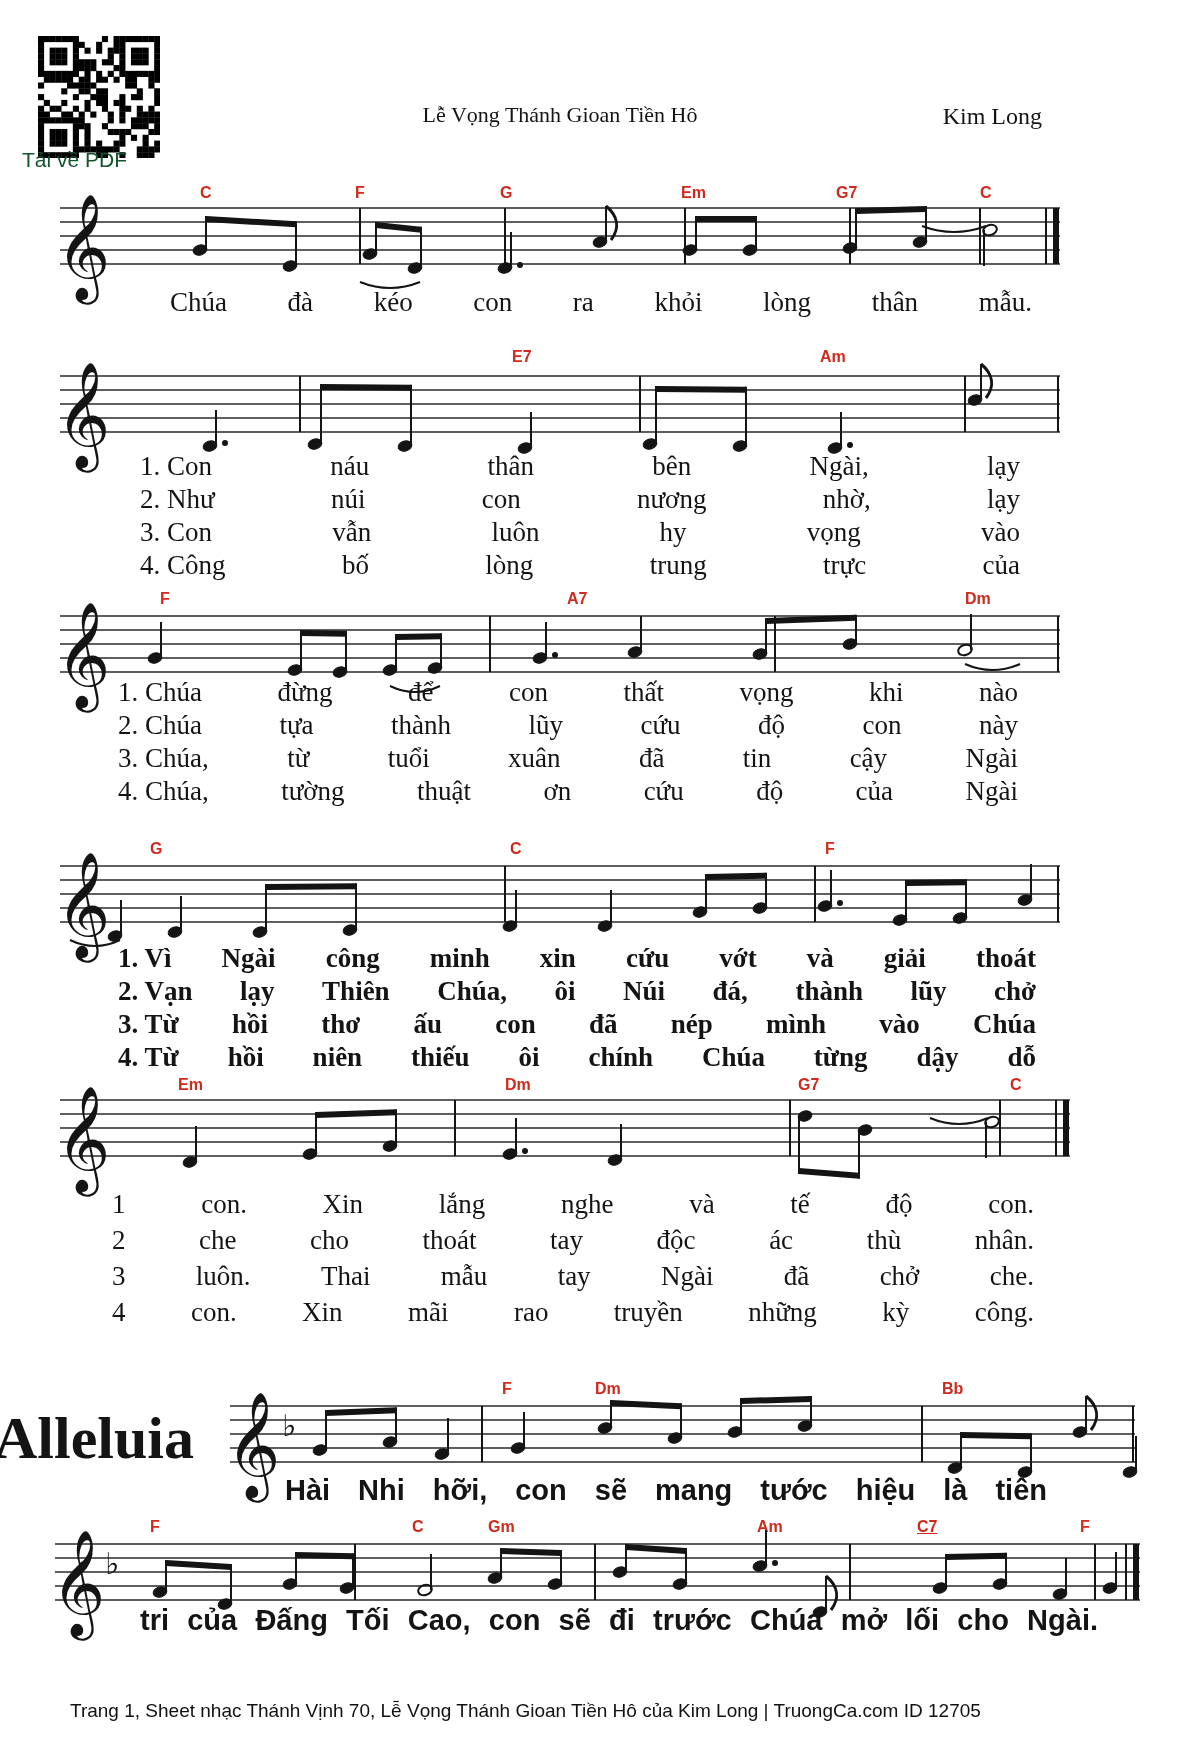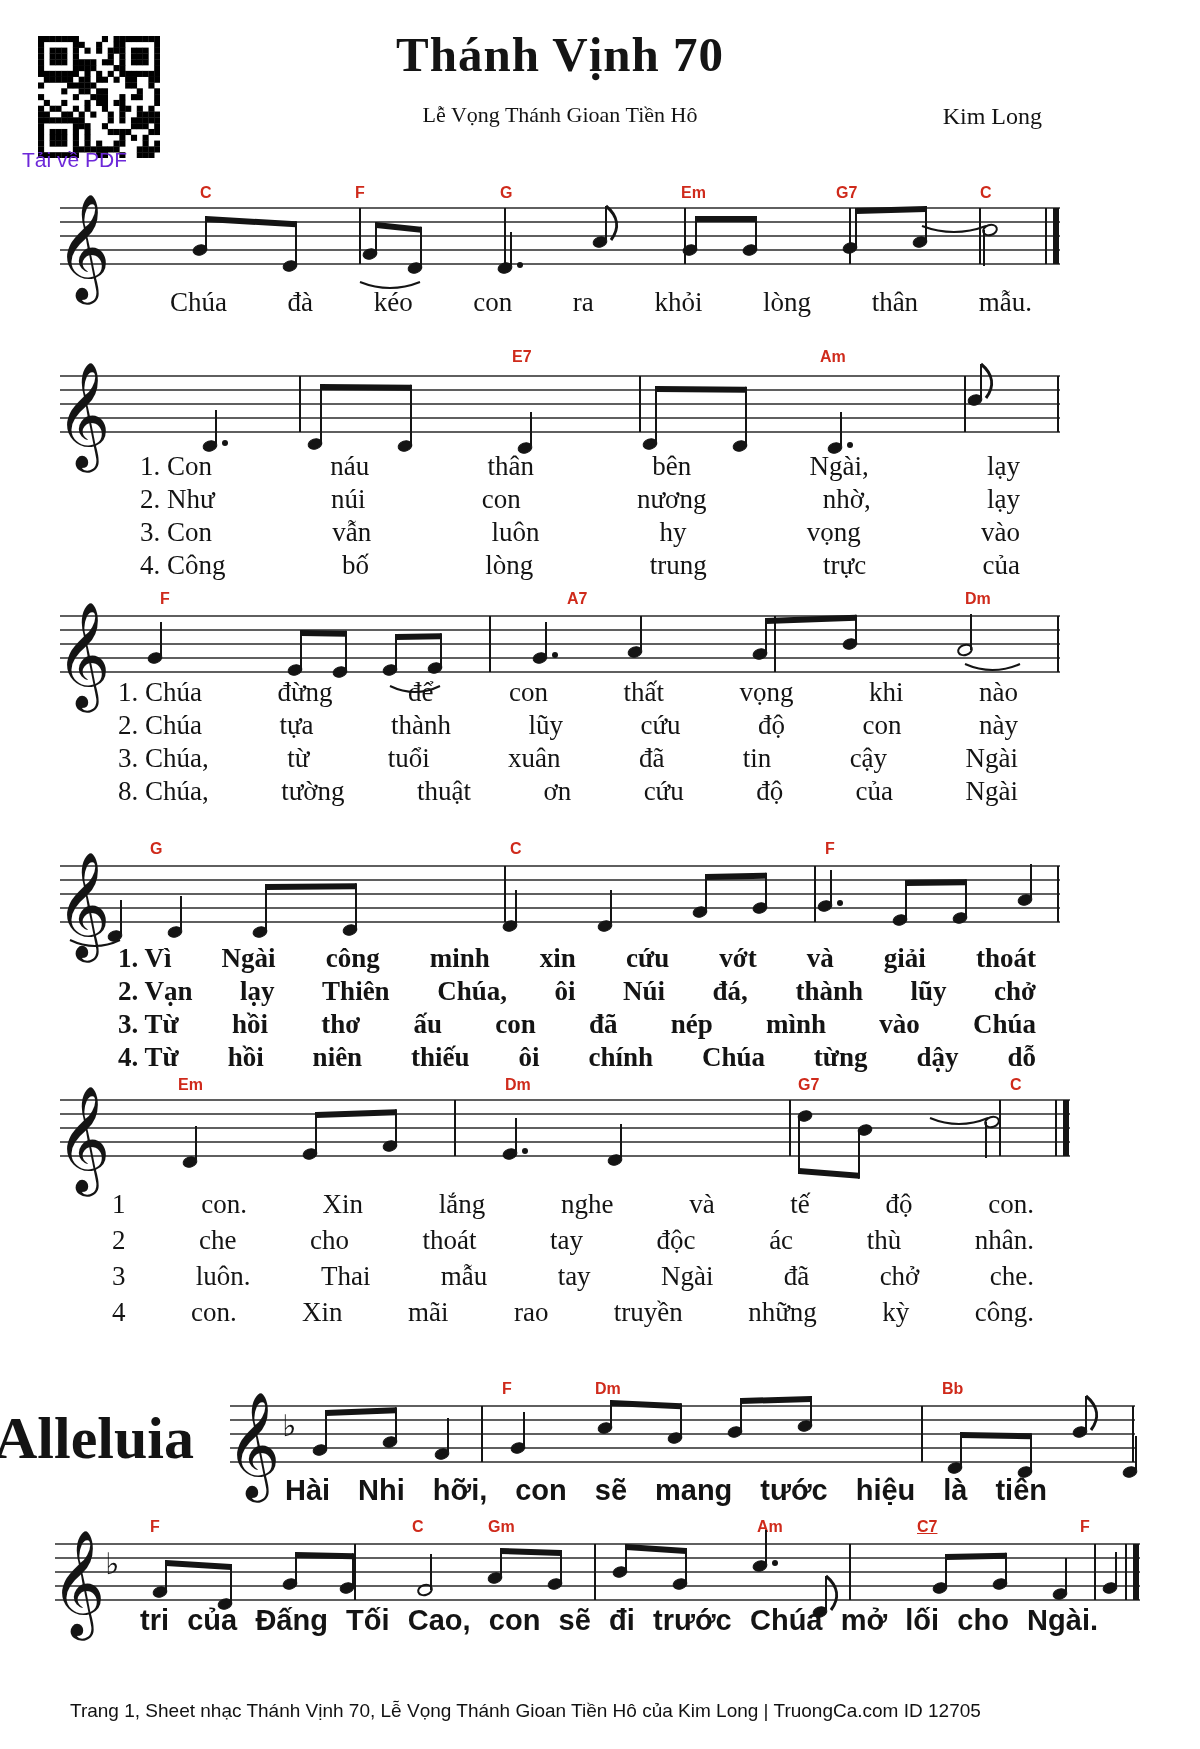--- a/index.html
+++ b/index.html
@@ -1,20 +1,20 @@
 <!DOCTYPE html>
 <html style="--chord: #cf2a1b;"><head>
 <meta charset="utf-8">
 <style>
   html,body{margin:0;padding:0;background:#ffffff;}
   .page{position:relative;width:1200px;height:1749px;background:#fff;overflow:hidden;
         font-family:"Liberation Serif",serif;color:#141414;}
   .qr{position:absolute;left:38px;top:36px;width:122px;height:122px;}
   .dl{position:absolute;left:22px;top:148px;font:21px "Liberation Sans",sans-serif;
-      color:#6d28d9;text-decoration:none;cursor:pointer;}
+      color:#14532d;text-decoration:none;cursor:pointer;}
   .title{position:absolute;left:0;top:26px;width:1120px;text-align:center;margin:0;
          font-size:49px;font-weight:bold;letter-spacing:1px;}
   .subtitle{position:absolute;left:0;top:102px;width:1120px;text-align:center;font-size:22px;}
   .composer{position:absolute;right:158px;top:103px;font-size:24px;}
   .chordrow{position:absolute;left:0;width:1200px;height:20px;}
   .chord{position:absolute;top:0;font:600 16px "Liberation Sans",sans-serif;color:var(--chord,#cf2a1b);}
   .staff{position:absolute;overflow:visible;}
   .verses{position:absolute;}
   .verse-row{display:flex;justify-content:space-between;align-items:baseline;
              font-size:27px;line-height:33px;white-space:nowrap;}
@@ -276,21 +276,20 @@
         <rect x="58.095238095238095" y="116.19047619047619" width="6.109523809523809" height="6.109523809523809" fill="#000"></rect>
         <rect x="63.904761904761905" y="116.19047619047619" width="6.109523809523809" height="6.109523809523809" fill="#000"></rect>
         <rect x="81.33333333333333" y="116.19047619047619" width="6.109523809523809" height="6.109523809523809" fill="#000"></rect>
         <rect x="98.76190476190476" y="116.19047619047619" width="6.109523809523809" height="6.109523809523809" fill="#000"></rect>
         <rect x="104.57142857142857" y="116.19047619047619" width="6.109523809523809" height="6.109523809523809" fill="#000"></rect>
         <rect x="110.38095238095238" y="116.19047619047619" width="6.109523809523809" height="6.109523809523809" fill="#000"></rect>
       </svg>
   </div>
   <a class="dl">Tải về PDF</a>
 
-  <h1 class="title">Thánh Vịnh 70</h1>
   <div class="subtitle">Lễ Vọng Thánh Gioan Tiền Hô</div>
   <div class="composer">Kim Long</div>
 
   <div class="chordrow cr1">
       <span class="chord" style="left: 200px;">C</span>
       <span class="chord" style="left: 355px;">F</span>
       <span class="chord" style="left: 500px;">G</span>
       <span class="chord" style="left: 681px;">Em</span>
       <span class="chord" style="left: 836px;">G7</span>
       <span class="chord" style="left: 980px;">C</span>
@@ -493,21 +492,21 @@
         <span>3. Chúa,</span>
         <span>từ</span>
         <span>tuổi</span>
         <span>xuân</span>
         <span>đã</span>
         <span>tin</span>
         <span>cậy</span>
         <span>Ngài</span>
       </div>
       <div class="verse-row">
-        <span>8. Chúa,</span>
+        <span>4. Chúa,</span>
         <span>tường</span>
         <span>thuật</span>
         <span>ơn</span>
         <span>cứu</span>
         <span>độ</span>
         <span>của</span>
         <span>Ngài</span>
       </div>
     </div>
 

